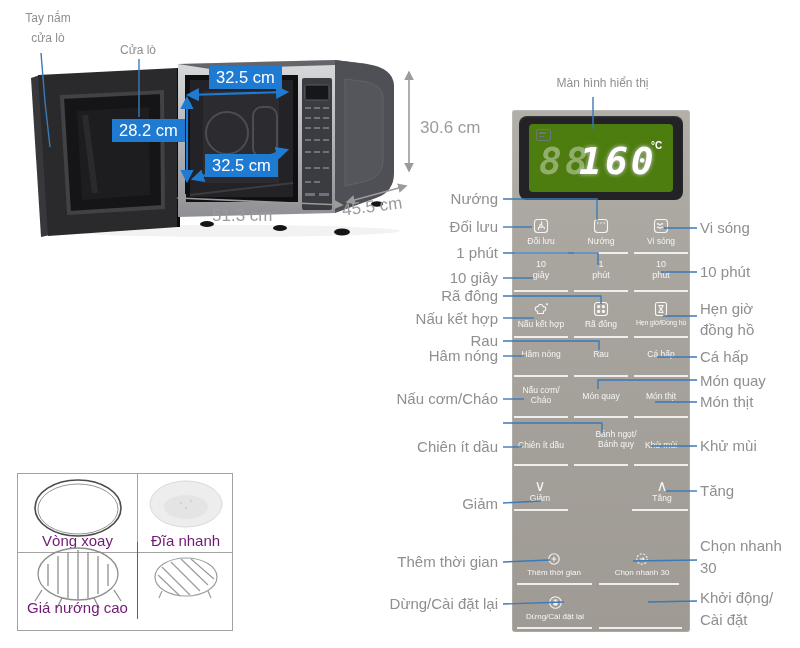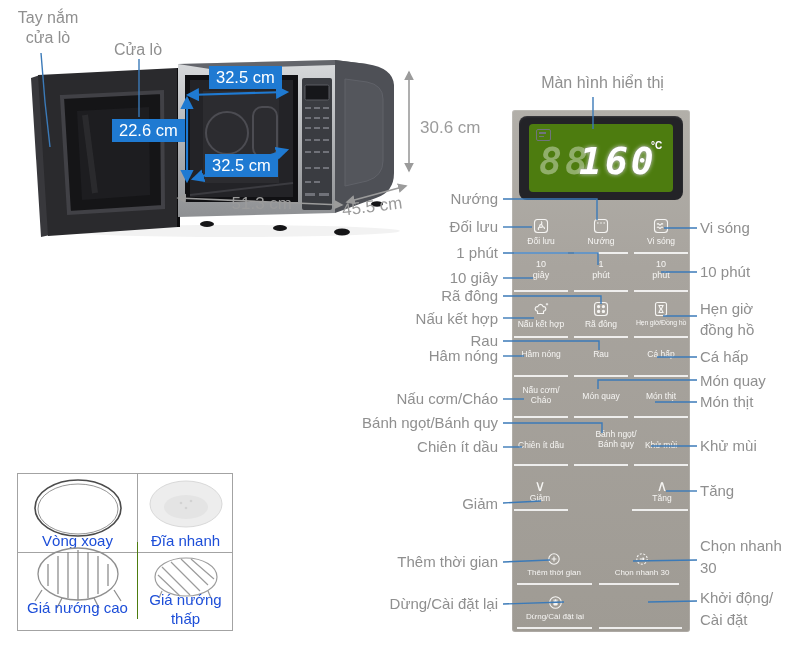--- a/index.html
+++ b/index.html
@@ -8,21 +8,21 @@
   .abs{position:absolute;}
   
   .co{position:absolute;color:#8f8f8f;font-size:15px;line-height:20px;white-space:pre-line;}
   .co-l{right:302px;text-align:right;}
   .co-r{left:700px;text-align:left;}
   
   .dim-badge{position:absolute;background:#1f7ad2;color:#fff;font-size:16.5px;line-height:21px;
              padding:1px 7px;white-space:nowrap;z-index:30;}
   .dim-out{position:absolute;color:#9b9b9b;font-size:17px;white-space:nowrap;z-index:30;}
   
-  .toplabel{position:absolute;color:#8f8f8f;font-size:16px;line-height:20px;text-align:center;white-space:pre-line;}
+  .toplabel{position:absolute;color:#8f8f8f;font-size:12px;line-height:20px;text-align:center;white-space:pre-line;}
   
   #panel{position:absolute;left:512px;top:110px;width:178px;height:522px;border-radius:3px;
          background:linear-gradient(180deg,#b2afa9 0%,#a8a49e 30%,#9f9b94 100%);
          box-shadow:inset 0 0 0 1px rgba(255,255,255,.15);z-index:10;}
   #bezel{position:absolute;left:7px;top:6px;width:164px;height:84px;background:#232327;border-radius:8px;
          box-shadow:inset 0 1px 2px rgba(255,255,255,.12);}
   #lcd{position:absolute;left:10px;top:8px;width:144px;height:68px;background:#4d7c0f;border-radius:4px;}
   .seg{position:absolute;font-family:"DejaVu Sans Mono","Liberation Mono",monospace;
        font-weight:bold;font-style:italic;letter-spacing:3px;}
   #ghost{left:10px;top:15px;font-size:38px;color:rgba(255,255,255,.38);}
@@ -36,21 +36,21 @@
   .pb svg{display:block;margin:0 auto 2px auto;}
   .lbl{font-size:8.5px;line-height:1.2;white-space:pre-line;}
   .lbl.small{font-size:7px;letter-spacing:-.2px;}
   .lbl.w{font-size:8px;}
   .glyph{font-size:15px;line-height:15px;font-weight:400;}
   .ul{position:absolute;height:1.5px;background:rgba(252,252,252,.85);}
   
   #accbox{position:absolute;left:17px;top:473px;width:216px;height:158px;border:1px solid #a3a3a3;box-sizing:border-box;}
   .cell{position:absolute;box-sizing:border-box;}
   .cell svg{position:absolute;left:50%;transform:translateX(-50%);top:2px;}
-  .acc-label{position:absolute;bottom:2px;left:0;right:0;text-align:center;color:#1d4ed8;
+  .acc-label{position:absolute;bottom:2px;left:0;right:0;text-align:center;color:#701a75;
              font-size:15px;line-height:18px;white-space:pre-line;}
   #acc-title{position:absolute;left:18px;top:449px;color:#717171;font-size:15.5px;}
   svg.overlay{position:absolute;left:0;top:0;z-index:20;pointer-events:none;}
 </style>
 </head>
 <body>
 
 <div id="stage">
 
   <svg class="abs" style="left:25px;top:55px;z-index:1" width="420" height="185" viewBox="0 0 420 185">
@@ -169,36 +169,35 @@
       <line x1="648" y1="602" x2="697" y2="601"></line>
     </g>
   </svg>
 
   <div class="toplabel" style="left:6px;top:8px;width:84px">Tay nắm
 cửa lò</div>
   <div class="toplabel" style="left:100px;top:40px;width:76px">Cửa lò</div>
   <div class="toplabel" style="left:520px;top:73px;width:165px">Màn hình hiển thị</div>
 
   <div class="dim-badge" style="left:209px;top:66px">32.5 cm</div>
-  <div class="dim-badge" style="left:112px;top:119px">22.6 cm</div>
+  <div class="dim-badge" style="left:112px;top:119px">28.2 cm</div>
   <div class="dim-badge" style="left:205px;top:154px">32.5 cm</div>
   <div class="dim-out" style="left:420px;top:118px">30.6 cm</div>
-  <div class="dim-out" style="left:212px;top:194px;width:80px;text-align:right">51.3 cm</div>
+  <div class="dim-out" style="left:212px;top:206px;width:80px;text-align:left">51.3 cm</div>
   <div class="dim-out" style="left:342px;top:197px;transform:rotate(-7deg)">45.5 cm</div>
 
   <div class="co co-l" style="top:189px">Nướng</div>
   <div class="co co-l" style="top:217px">Đối lưu</div>
   <div class="co co-l" style="top:243px">1 phút</div>
   <div class="co co-l" style="top:268px">10 giây</div>
   <div class="co co-l" style="top:286px">Rã đông</div>
   <div class="co co-l" style="top:309px">Nấu kết hợp</div>
   <div class="co co-l" style="top:331px">Rau</div>
   <div class="co co-l" style="top:346px">Hâm nóng</div>
   <div class="co co-l" style="top:389px">Nấu cơm/Cháo</div>
-  <div class="co co-l" style="top:413px">Bánh ngọt/Bánh quy</div>
   <div class="co co-l" style="top:437px">Chiên ít dầu</div>
   <div class="co co-l" style="top:494px">Giảm</div>
   <div class="co co-l" style="top:552px">Thêm thời gian</div>
   <div class="co co-l" style="top:594px">Dừng/Cài đặt lại</div>
 
   <div class="co co-r" style="top:218px">Vi sóng</div>
   <div class="co co-r" style="top:262px">10 phút</div>
   <div class="co co-r" style="top:298px;line-height:21px">Hẹn giờ
 đồng hồ</div>
   <div class="co co-r" style="top:347px">Cá hấp</div>
@@ -405,18 +404,16 @@
       <div class="acc-label">Giá nướng cao</div>
     </div>
     <div class="cell" style="left:120px;top:79px;width:95px;height:77px">
       <svg width="80" height="48" viewBox="0 0 80 48">
         <g stroke="#9c9c9c" stroke-width="1.2" fill="none">
           <ellipse cx="40" cy="22" rx="31" ry="19"></ellipse>
           <path d="M16 12 L44 40 M25 7 L54 36 M35 4 L62 30 M45 4 L68 24 M12 20 L34 41"></path>
           <path d="M16 36 l-3 7 M62 36 l3 7"></path>
         </g>
       </svg>
-      <div class="acc-label" style="line-height:19px">Giá nướng
-thấp</div>
     </div>
   </div>
 
 </div>
 
 </body></html>

